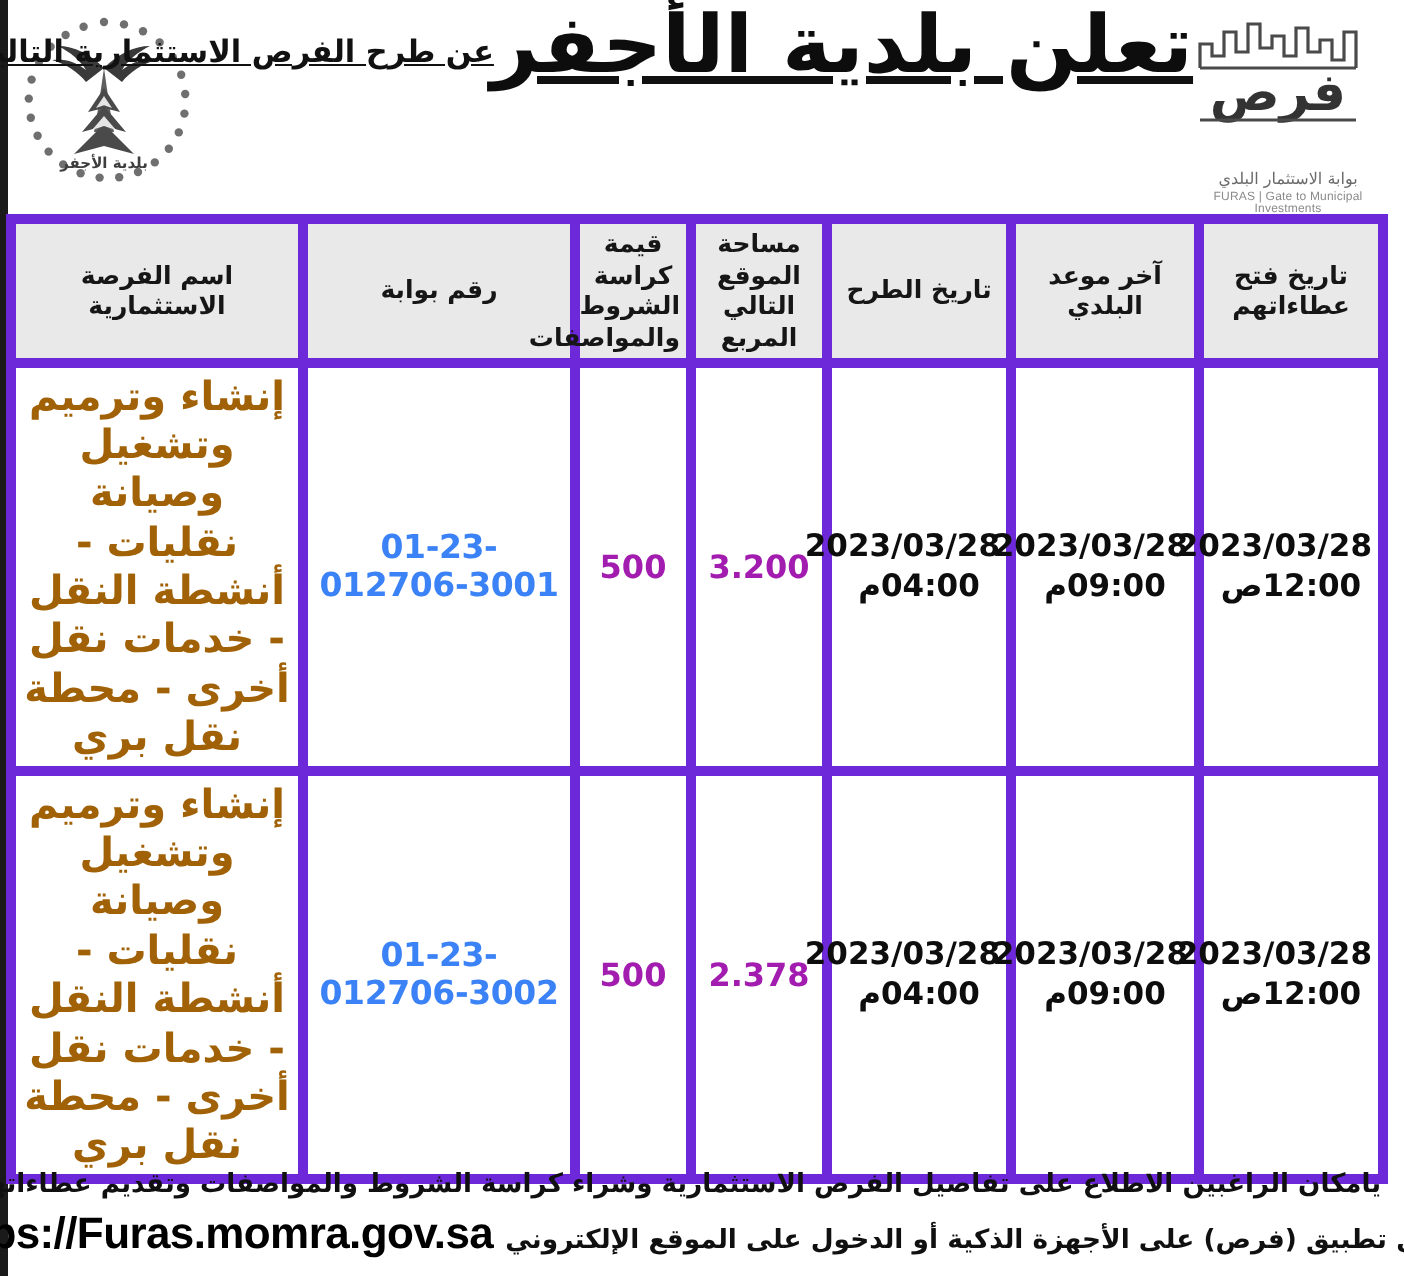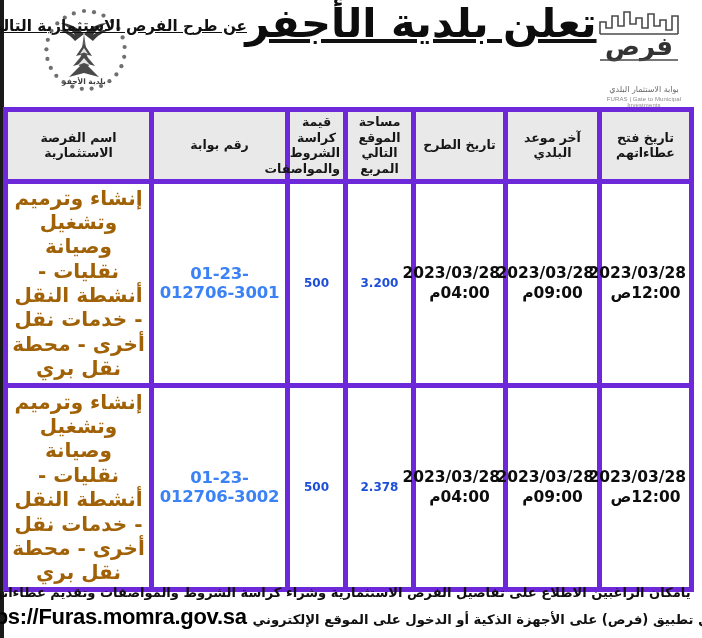--- a/index.html
+++ b/index.html
@@ -38,21 +38,20 @@
     padding: 2px 4px 0 4px;
   }
 
   
   .seal {
     width: 96px;
     height: 96px;
     flex: 0 0 96px;
     position: relative;
     margin-top: 2px;
-    padding-left: 32px;
   }
   .seal svg { display: block; }
 
   
   .headline-block {
     flex: 1 1 auto;
     display: flex;
     flex-direction: row;
     align-items: center;
     justify-content: space-between;
@@ -160,22 +159,22 @@
     font-weight: bold;
     font-size: 15.5px;
     line-height: 1.3;
     color: #0d0d0d;
     white-space: nowrap;
   }
   .cell-date .t { display: block; }
   .cell-num-ar {
     font-family: "DejaVu Sans", sans-serif;
     font-weight: bold;
-    font-size: 12px;
-    color: #1d4ed8;
+    font-size: 16px;
+    color: #a21caf;
   }
   .cell-oppnum {
     font-family: "DejaVu Sans", sans-serif;
     font-weight: bold;
     font-size: 16.5px;
     color: #3b82f6;
     direction: ltr;
     letter-spacing: -0.2px;
   }
   .cell-name {

